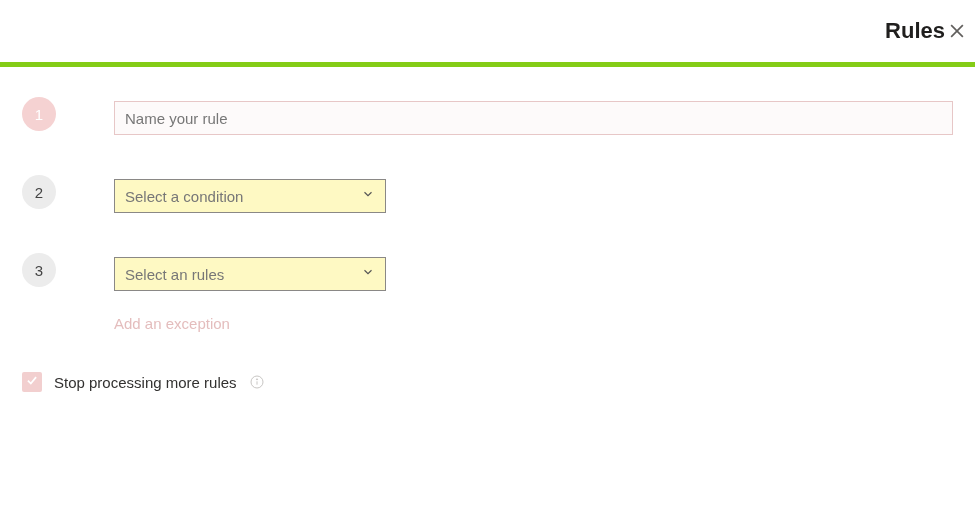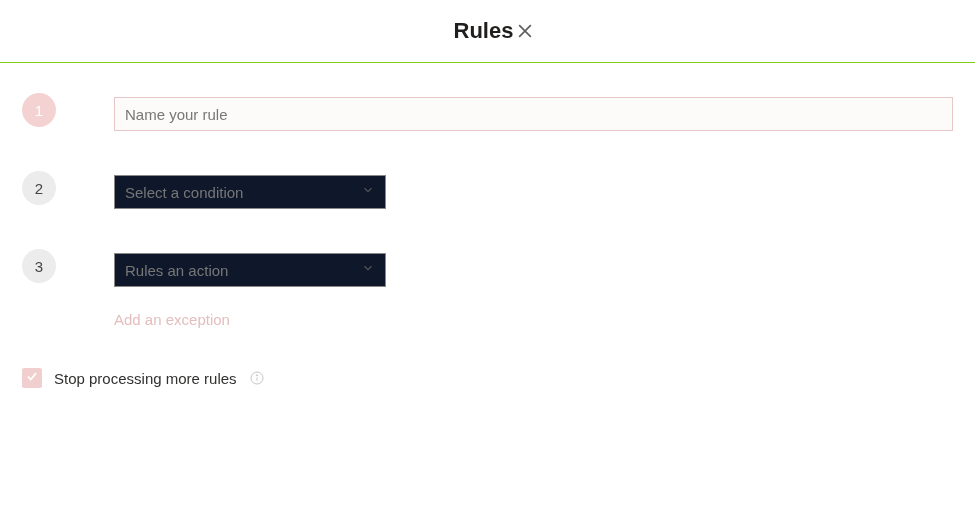--- a/index.html
+++ b/index.html
@@ -10,24 +10,24 @@
     body {
       font-family: "Segoe UI", -apple-system, BlinkMacSystemFont, sans-serif;
       background: #ffffff;
       color: #323130;
       width: 975px;
       height: 520px;
       overflow: hidden;
     }
     .header {
       display: flex;
-      justify-content: center;
+      justify-content: flex-end;
       align-items: center;
       padding: 18px 6px 18px 22px;
-      border-bottom: 1px solid #84cc16;
+      border-bottom: 5px solid #84cc16;
     }
     .header-title {
       font-size: 22px;
       font-weight: 600;
       color: #201f1e;
     }
     .close-btn {
       cursor: pointer;
       color: #605e5c;
       font-size: 0;
@@ -92,21 +92,21 @@
     }
     .dropdown {
       width: 272px;
       height: 34px;
       border: 1px solid #8a8886;
       display: flex;
       align-items: center;
       justify-content: space-between;
       padding: 0 10px;
       cursor: pointer;
-      background: #0f172a;
+      background: #fef9c3;
     }
     .dropdown-text {
       color: #777;
       font-size: 15px;
     }
     .chevron {
       color: #555;
     }
     .chevron svg {
       width: 14px;
@@ -188,21 +188,21 @@
           </svg>
         </span>
       </div>
     </div>
   </div>
 
   <div class="step">
     <div class="step-badge badge-inactive">3</div>
     <div class="step-body">
       <div class="dropdown">
-        <span class="dropdown-text">Rules an action</span>
+        <span class="dropdown-text">Select an rules</span>
         <span class="chevron">
           <svg viewBox="0 0 24 24" fill="none" stroke="currentColor" stroke-width="2">
             <polyline points="6 9 12 15 18 9"></polyline>
           </svg>
         </span>
       </div>
       <div class="add-exception">Add an exception</div>
     </div>
   </div>
 

